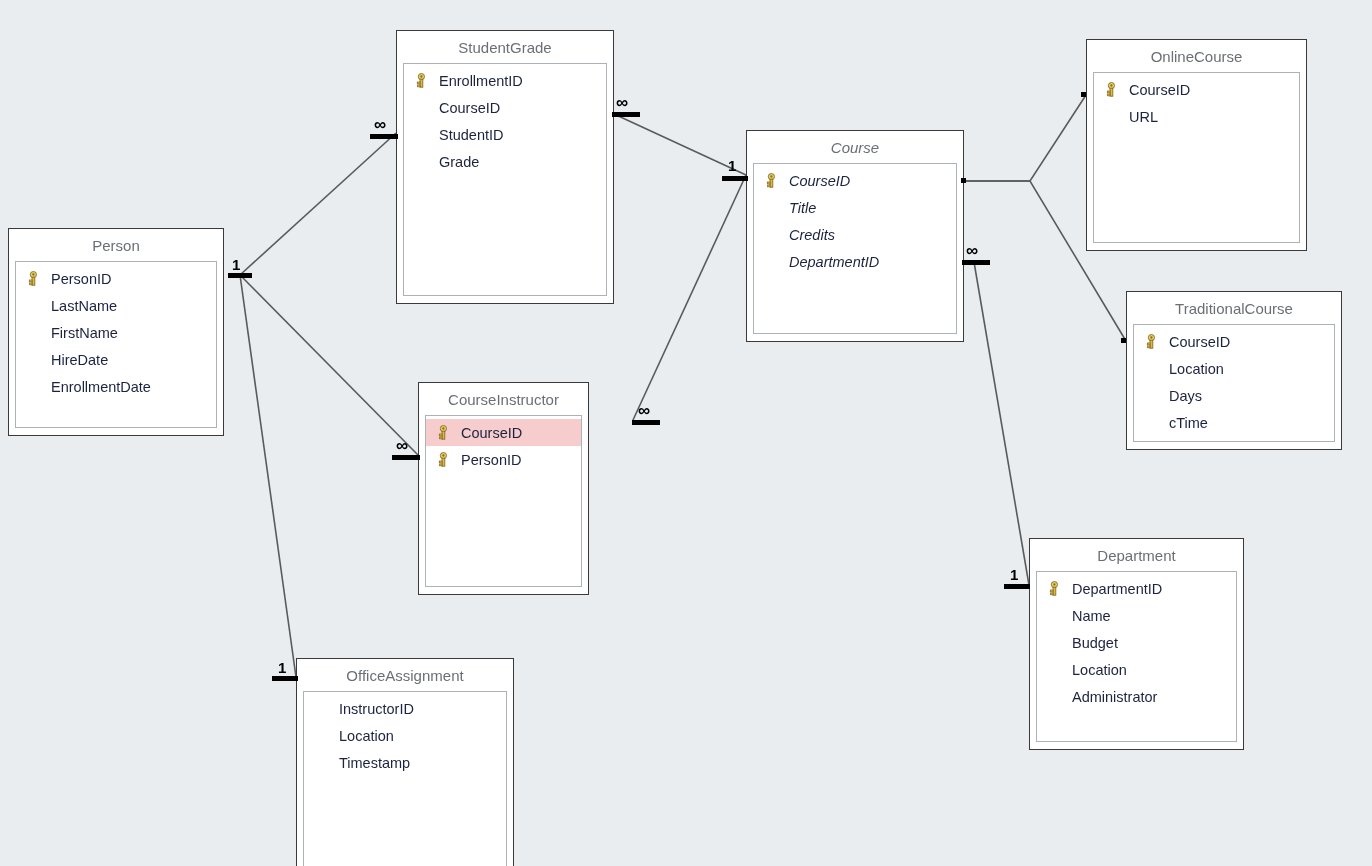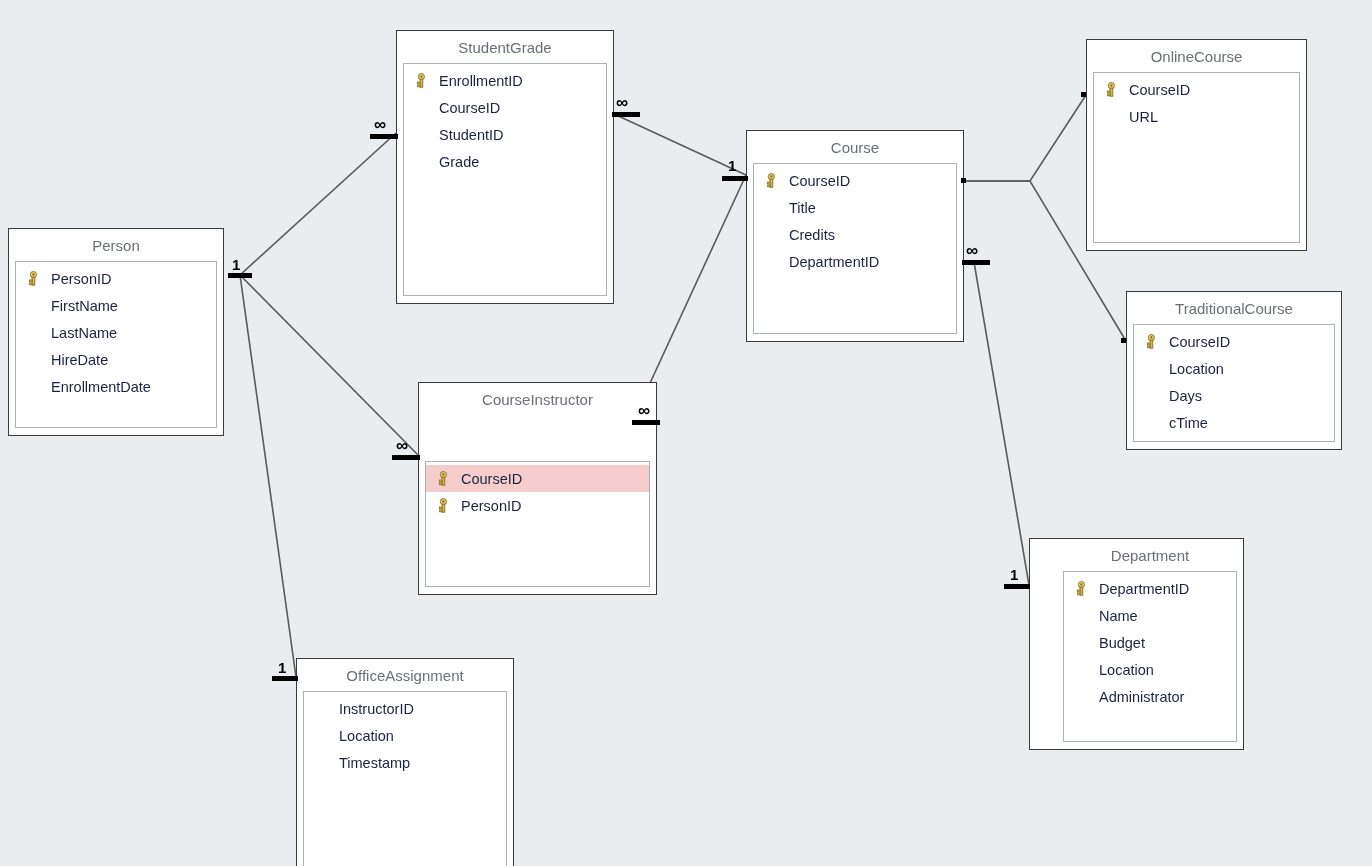--- a/index.html
+++ b/index.html
@@ -148,25 +148,25 @@
                 </g>
                 <circle cx="6.4" cy="3.5" r="1.15" fill="#8a6d1e"></circle>
                 <rect x="2.3" y="9.0" width="2.9" height="1.9" fill="#d9bc4e" stroke="#8a6d1e" stroke-width="0.8"></rect>
                 <rect x="2.6" y="12.0" width="2.6" height="1.8" fill="#d9bc4e" stroke="#8a6d1e" stroke-width="0.8"></rect>
               </svg>
             </span>
             <span class="fname">PersonID</span>
           </div>
           <div class="fld">
             <span class="keyslot"></span>
+            <span class="fname">LastName</span>
+          </div>
+          <div class="fld">
+            <span class="keyslot"></span>
             <span class="fname">FirstName</span>
-          </div>
-          <div class="fld">
-            <span class="keyslot"></span>
-            <span class="fname">LastName</span>
           </div>
           <div class="fld">
             <span class="keyslot"></span>
             <span class="fname">HireDate</span>
           </div>
           <div class="fld">
             <span class="keyslot"></span>
             <span class="fname">EnrollmentDate</span>
           </div>
         </div>
@@ -195,21 +195,21 @@
           <div class="fld">
             <span class="keyslot"></span>
             <span class="fname">StudentID</span>
           </div>
           <div class="fld">
             <span class="keyslot"></span>
             <span class="fname">Grade</span>
           </div>
         </div>
       </div>
-      <div class="tbl" style="left: 418px; top: 382px; width: 239px; height: 213px; gap: 46px;">
+      <div class="tbl" style="left: 418px; top: 382px; width: 171px; height: 213px;">
         <div class="tbl-title">CourseInstructor</div>
         <div class="tbl-fields">
           <div class="fld sel">
             <span class="keyslot">
               <svg width="13" height="15" viewBox="0 0 13 15" xmlns="http://www.w3.org/2000/svg">
                 <g stroke="#8a6d1e" stroke-width="0.9">
                   <circle cx="6.4" cy="3.6" r="3.1" fill="#e8cf6a"></circle>
                   <rect x="5.0" y="6.2" width="2.8" height="8.0" fill="#d9bc4e"></rect>
                 </g>
                 <circle cx="6.4" cy="3.5" r="1.15" fill="#8a6d1e"></circle>
@@ -245,21 +245,21 @@
           <div class="fld">
             <span class="keyslot"></span>
             <span class="fname">Location</span>
           </div>
           <div class="fld">
             <span class="keyslot"></span>
             <span class="fname">Timestamp</span>
           </div>
         </div>
       </div>
-      <div class="tbl" style="left: 746px; top: 130px; width: 218px; height: 212px;">
+      <div class="tbl" style="left: 746px; top: 130px; width: 218px; height: 212px; font-style: italic;">
         <div class="tbl-title">Course</div>
         <div class="tbl-fields">
           <div class="fld">
             <span class="keyslot">
               <svg width="13" height="15" viewBox="0 0 13 15" xmlns="http://www.w3.org/2000/svg">
                 <g stroke="#8a6d1e" stroke-width="0.9">
                   <circle cx="6.4" cy="3.6" r="3.1" fill="#e8cf6a"></circle>
                   <rect x="5.0" y="6.2" width="2.8" height="8.0" fill="#d9bc4e"></rect>
                 </g>
                 <circle cx="6.4" cy="3.5" r="1.15" fill="#8a6d1e"></circle>
@@ -330,21 +330,21 @@
           <div class="fld">
             <span class="keyslot"></span>
             <span class="fname">Days</span>
           </div>
           <div class="fld">
             <span class="keyslot"></span>
             <span class="fname">cTime</span>
           </div>
         </div>
       </div>
-      <div class="tbl" style="left: 1029px; top: 538px; width: 215px; height: 212px; padding-left: 27px;">
+      <div class="tbl" style="left: 1029px; top: 538px; width: 215px; height: 212px;">
         <div class="tbl-title">Department</div>
         <div class="tbl-fields">
           <div class="fld">
             <span class="keyslot">
               <svg width="13" height="15" viewBox="0 0 13 15" xmlns="http://www.w3.org/2000/svg">
                 <g stroke="#8a6d1e" stroke-width="0.9">
                   <circle cx="6.4" cy="3.6" r="3.1" fill="#e8cf6a"></circle>
                   <rect x="5.0" y="6.2" width="2.8" height="8.0" fill="#d9bc4e"></rect>
                 </g>
                 <circle cx="6.4" cy="3.5" r="1.15" fill="#8a6d1e"></circle>

